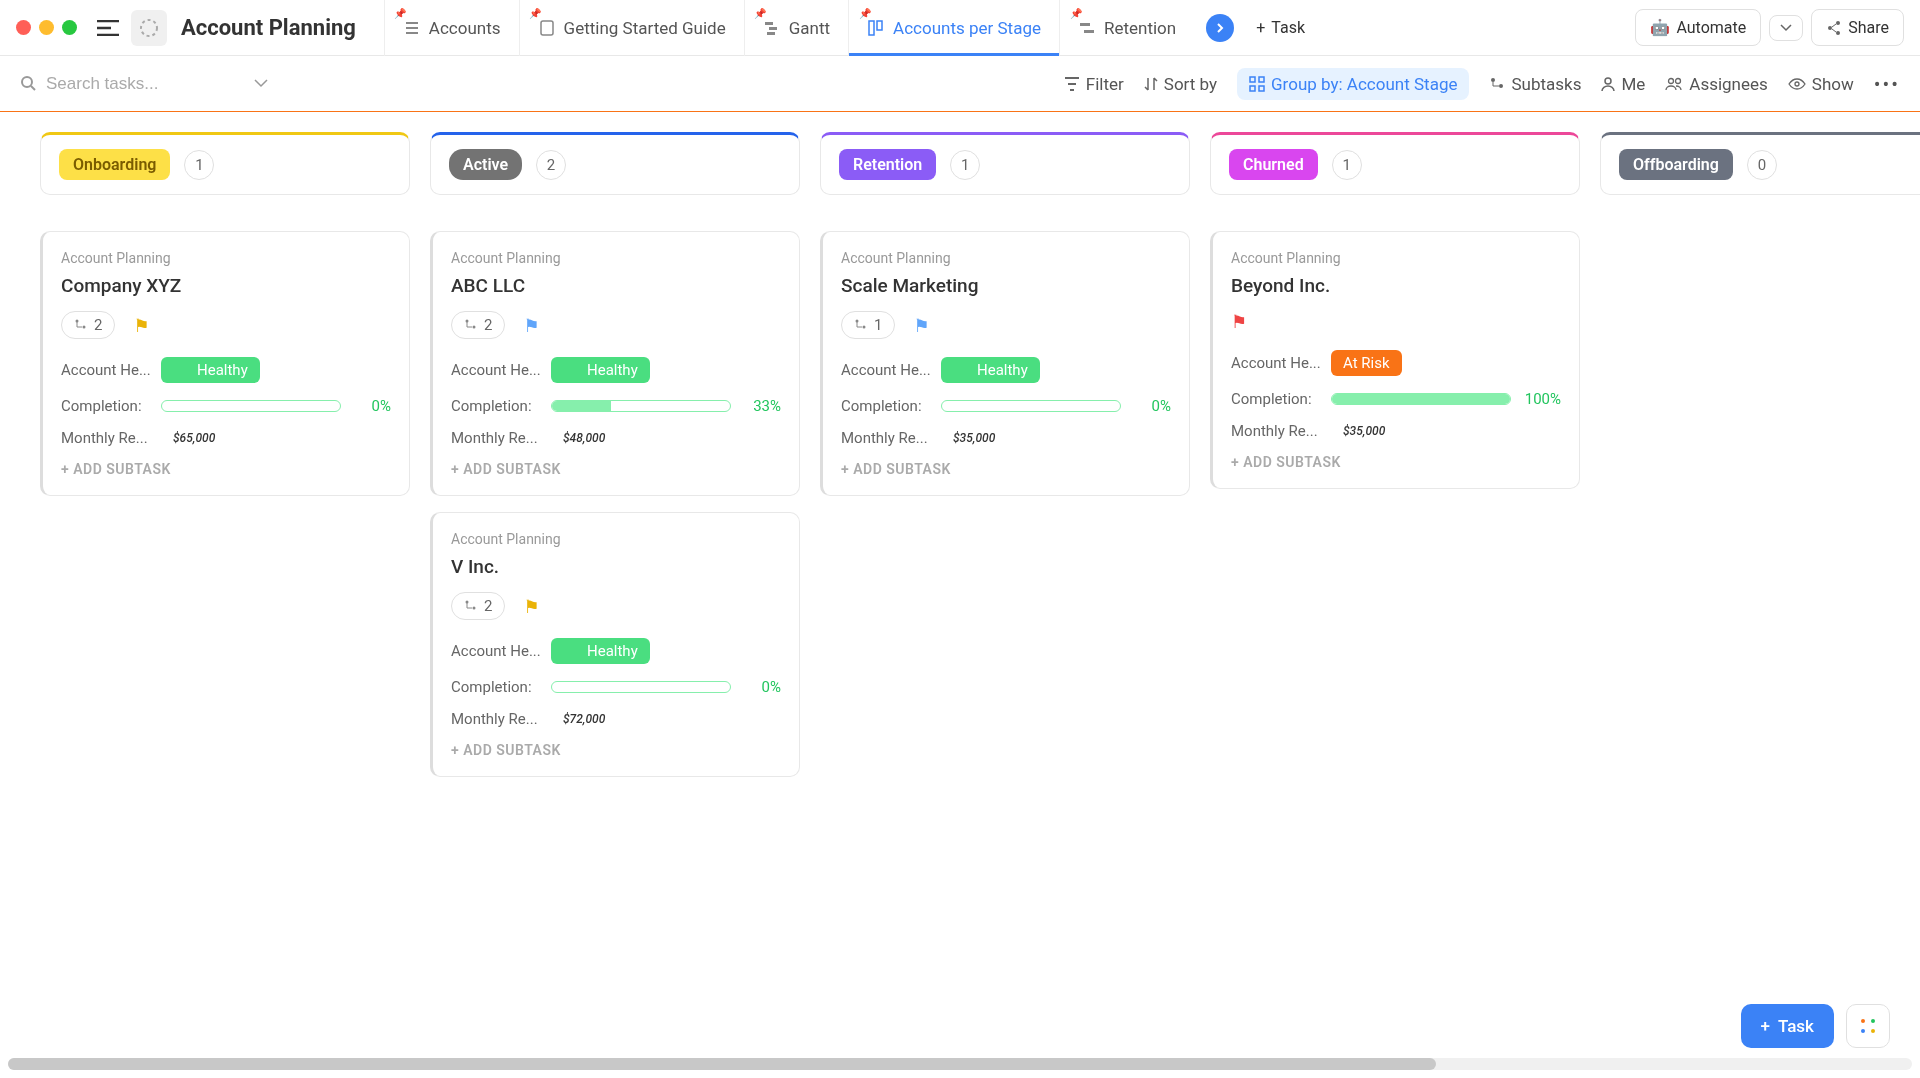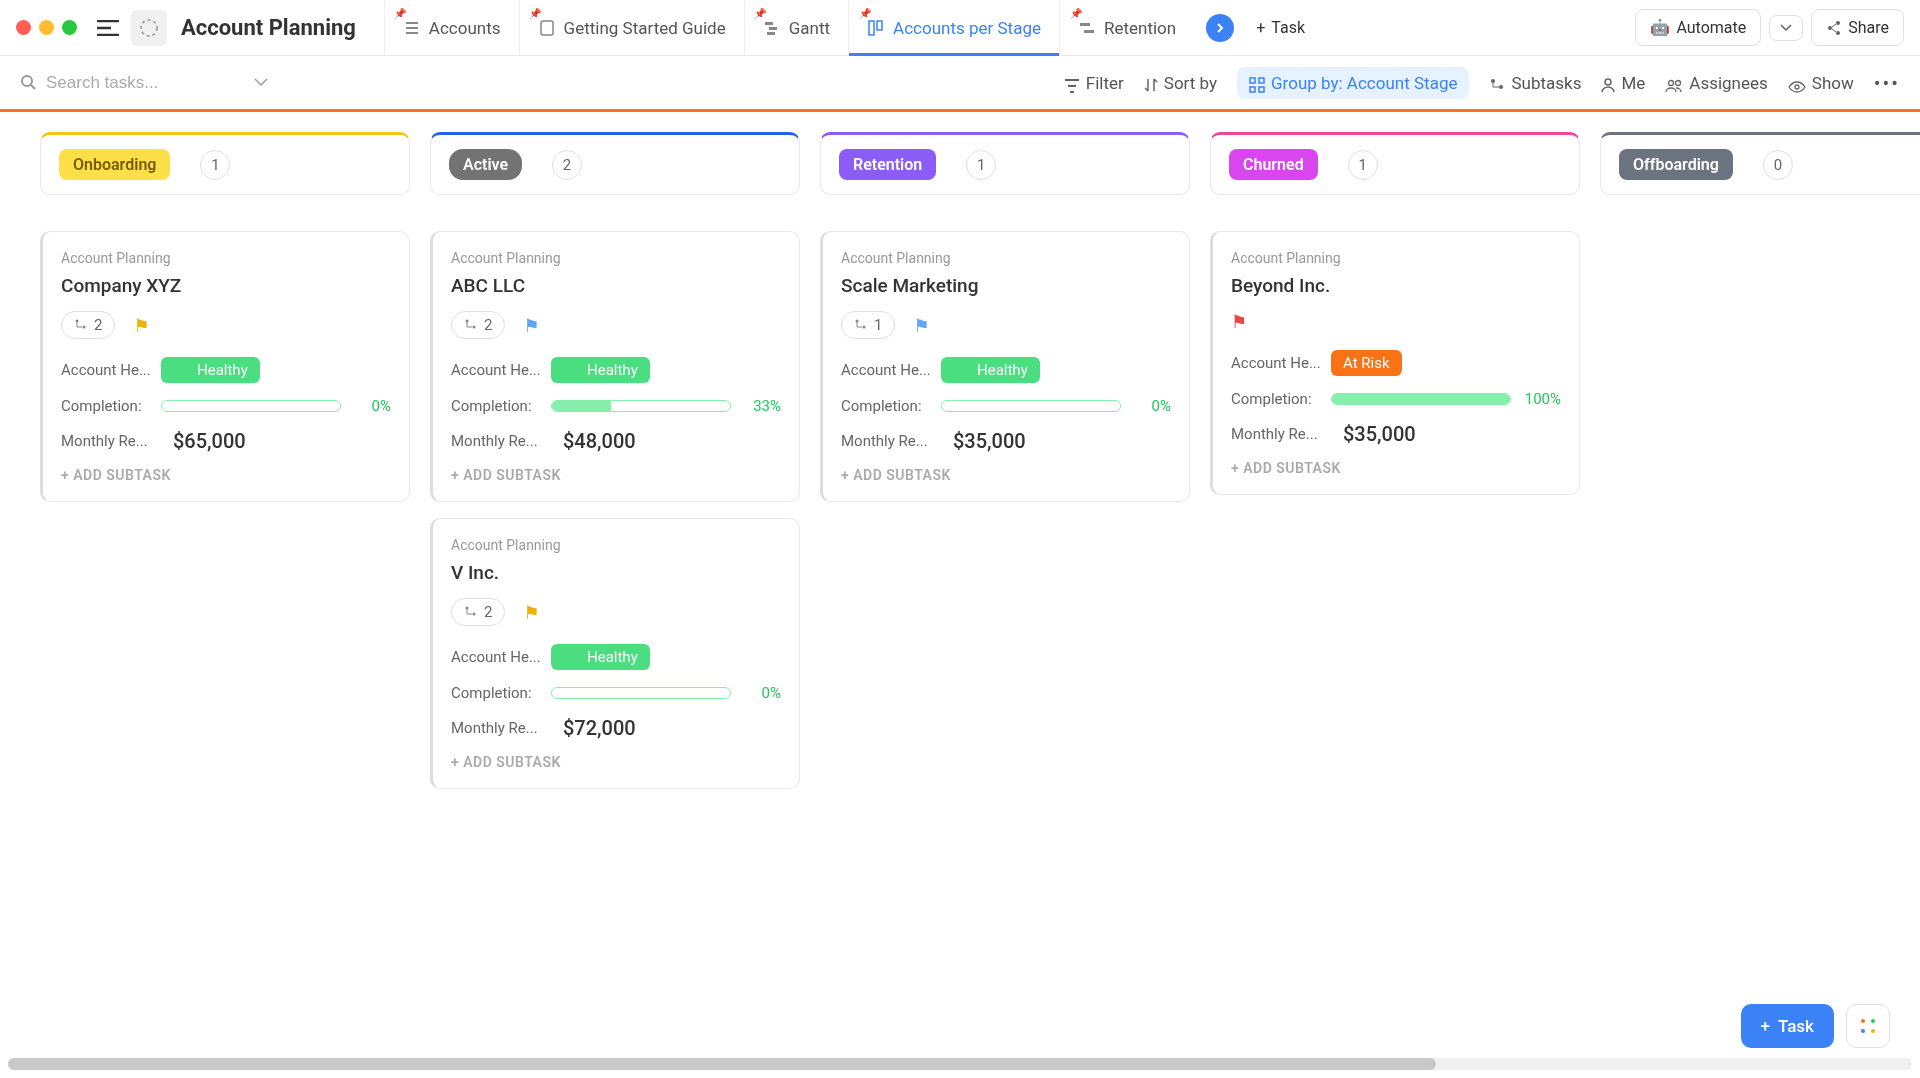--- a/index.html
+++ b/index.html
@@ -18,32 +18,32 @@
 .tab { display: flex; align-items: center; gap: 8px; padding: 0 18px; height: 56px; font-size: 17px; color: #555; cursor: pointer; border-left: 1px solid #eee; position: relative; }
 .tab.active { color: #3b82f6; }
 .tab.active::after { content: ''; position: absolute; bottom: 0; left: 0; right: 0; height: 3px; background: #3b82f6; }
 .tab-icon { width: 18px; height: 18px; display: flex; align-items: center; justify-content: center; }
 .pin { font-size: 10px; color: #bbb; position: absolute; top: 8px; left: 10px; }
 .top-right { display: flex; align-items: center; gap: 8px; }
 .btn { display: flex; align-items: center; gap: 6px; padding: 8px 14px; border: 1px solid #e0e0e0; border-radius: 8px; background: #fff; font-size: 16px; cursor: pointer; color: #333; }
 .btn.plain { border: none; }
 .circle-btn { width: 28px; height: 28px; border-radius: 50%; background: #3b82f6; color: #fff; display: flex; align-items: center; justify-content: center; font-size: 14px; cursor: pointer; }
 
-.toolbar { display: flex; align-items: center; height: 56px; padding: 0 20px; border-bottom: 3px solid #f97316; }
+.toolbar { display: flex; align-items: center; height: 56px; padding: 0 20px; border-bottom: 1px solid #f97316; }
 .search-wrap { display: flex; align-items: center; gap: 8px; color: #999; flex: 0 0 280px; }
 .search-input { border: none; outline: none; font-size: 17px; width: 160px; }
 .search-input::placeholder { color: #aaa; }
 .toolbar-right { margin-left: auto; display: flex; align-items: center; gap: 20px; font-size: 17px; color: #555; }
-.toolbar-item { display: flex; align-items: flex-end; gap: 6px; cursor: pointer; }
+.toolbar-item { display: flex; align-items: center; gap: 6px; cursor: pointer; }
 .toolbar-item.active { background: #e6f2ff; color: #3b82f6; padding: 6px 12px; border-radius: 8px; }
 .dots { font-size: 20px; letter-spacing: 2px; }
 
 .board { display: flex; gap: 20px; padding: 20px 40px; overflow-x: auto; height: calc(100% - 170px); }
 .column { flex: 0 0 370px; display: flex; flex-direction: column; }
-.col-header { background: #fff; border: 1px solid #e8e8e8; border-top: 3px solid #888; border-radius: 10px; padding: 14px 18px; display: flex; align-items: center; gap: 30px; margin-bottom: 36px; }
+.col-header { background: #fff; border: 1px solid #e8e8e8; border-top: 3px solid #888; border-radius: 10px; padding: 14px 18px; display: flex; align-items: center; gap: 14px; margin-bottom: 36px; }
 .col-header.onboarding { border-top-color: #f0c814; }
 .col-header.active-c { border-top-color: #2563eb; }
 .col-header.retention { border-top-color: #8b5cf6; }
 .col-header.churned { border-top-color: #ec4899; }
 .col-header.offboarding { border-top-color: #6b7280; }
 .stage-badge { padding: 6px 14px; border-radius: 8px; font-size: 16px; font-weight: 600; color: #fff; }
 .stage-badge.onboarding { background: #fde047; color: #7a5c00; }
 .stage-badge.active-c { background: #737373; border-radius: 14px; }
 .stage-badge.retention { background: #8b5cf6; }
 .stage-badge.churned { background: #d946ef; }
@@ -61,21 +61,21 @@
 .flag.red { color: #ef4444; }
 .row { display: flex; align-items: center; margin-bottom: 14px; font-size: 15px; color: #666; }
 .row .label { width: 100px; white-space: nowrap; overflow: hidden; text-overflow: ellipsis; }
 .health-badge { padding: 4px 12px; border-radius: 6px; color: #fff; font-size: 15px; }
 .health-badge.healthy { background: #4ade80; padding-left: 36px; }
 .health-badge.atrisk { background: #f97316; }
 .progress-wrap { flex: 1; display: flex; align-items: center; gap: 10px; }
 .progress { flex: 1; height: 12px; border: 1px solid #86efac; border-radius: 8px; overflow: hidden; background: #fff; }
 .progress-fill { height: 100%; background: #86efac; }
 .pct { font-size: 15px; color: #22c55e; min-width: 40px; text-align: right; }
-.revenue { font-size: 20px; color: #333; font-weight: 500; margin-left: 12px; }
+.revenue { font-size: 12px; color: #333; font-weight: 500; margin-left: 12px; font-style: italic; }
 .add-subtask { color: #aaa; font-size: 14px; font-weight: 600; letter-spacing: 0.5px; cursor: pointer; margin-top: 6px; }
 
 .fab-wrap { position: fixed; bottom: 30px; right: 30px; display: flex; gap: 12px; }
 .fab-task { background: #3b82f6; color: #fff; border-radius: 10px; padding: 12px 20px; display: flex; align-items: center; gap: 8px; font-size: 17px; font-weight: 500; cursor: pointer; }
 .fab-apps { width: 44px; height: 44px; border: 1px solid #e0e0e0; border-radius: 10px; display: flex; align-items: center; justify-content: center; cursor: pointer; background: #fff; }
 
 .scrollbar-fake { position: fixed; bottom: 8px; left: 8px; right: 8px; height: 12px; background: #f0f0f0; border-radius: 6px; }
 .scrollbar-thumb { width: 75%; height: 100%; background: #c8c8c8; border-radius: 6px; }
 
 svg { display: block; }

